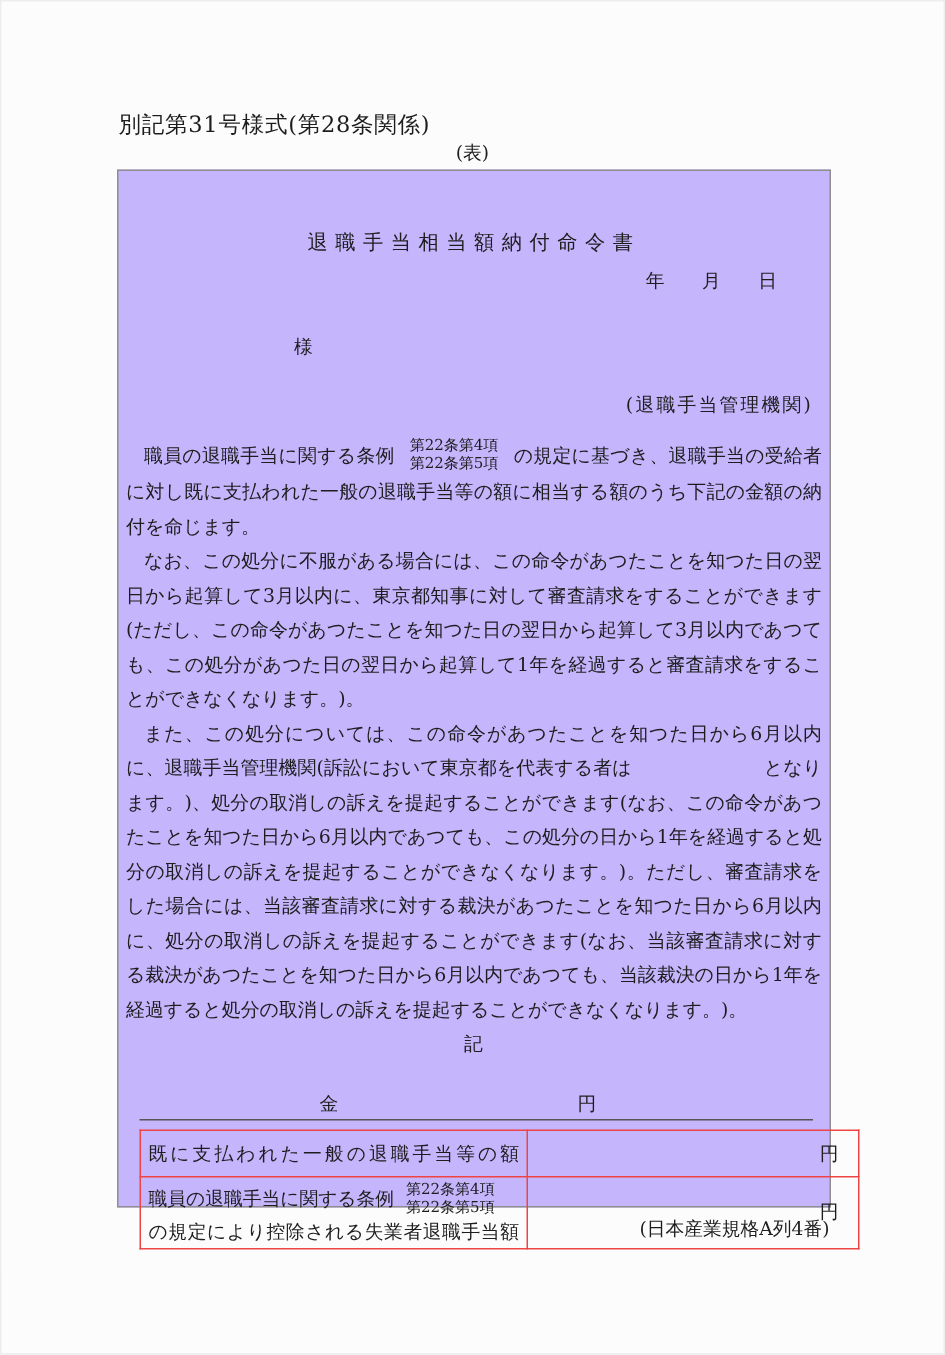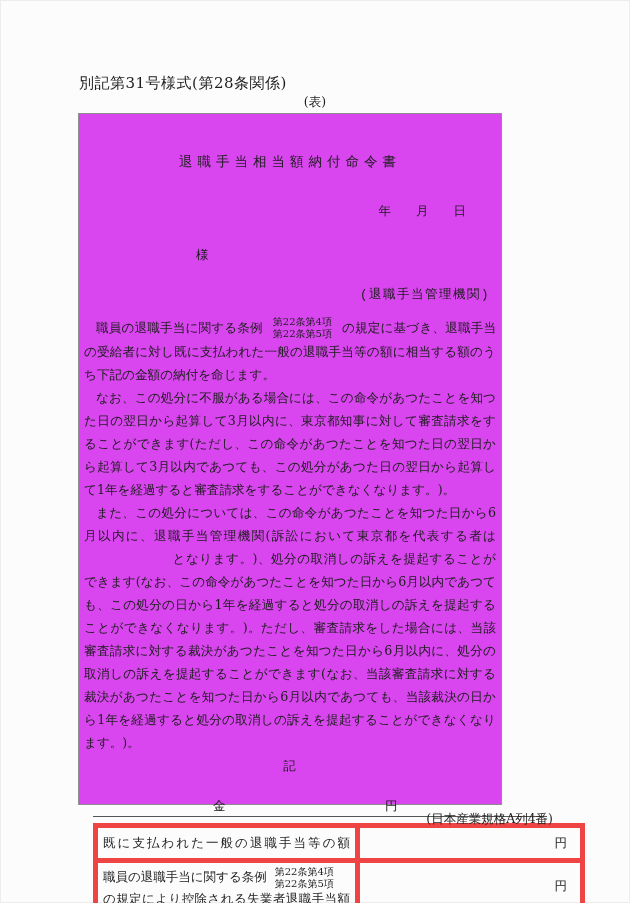--- a/index.html
+++ b/index.html
@@ -15,50 +15,49 @@
   .form-number {
     position:absolute; left:79px; top:74px;
     font-size:15px; letter-spacing:0.5px;
   }
   .front-label {
     position:absolute; left:0; right:0; top:94px;
     text-align:center; font-size:12.5px;
   }
   .order-box {
     position:absolute; left:78px; top:113px;
-    width:424px; height:692px;
+    width:476px; height:692px;
     border:1px solid #8f8f8f;
     box-sizing:border-box;
     padding:0 5px;
-    background:#d946ef;
+    background:#c4b5fd;
   }
   .title {
     margin-top:39px;
     text-align:center;
     font-size:13.5px;
     letter-spacing:5px;
   }
   .date-line {
-    margin-top:32px;
+    margin-top:8px;
     text-align:right;
     padding-right:30px;
     font-size:12.5px;
   }
   .addressee {
     margin-top:27px;
     margin-left:112px;
     font-size:12.5px;
   }
   .issuer {
     margin-top:22px;
     text-align:right;
     padding-right:6px;
     font-size:12.5px;
     letter-spacing:1.5px;
-    font-family:Liberation Mono, monospace;
   }
   .body-text {
     margin-top:13px;
     font-size:12.6px;
     line-height:23px;
     text-align:justify;
   }
   .para { margin:0; text-indent:12px; }
   .stack {
     display:inline-block;
@@ -88,21 +87,21 @@
   .amount-line .kin { position:absolute; left:120px; top:-3px; }
   .amount-line .yen { position:absolute; left:292px; top:-3px; }
   table.breakdown {
     margin:6px 0 0 9px;
     border-collapse:collapse;
     width:449px;
     table-layout:fixed;
     font-size:12.5px;
   }
   table.breakdown td {
-    border:5px solid #ef4444;
+    border:1px solid #ef4444;
     padding:2px 5px;
     vertical-align:middle;
     margin-top:32px;
   }
   td.lbl { width:247px; }
   td.val { width:202px; text-align:right; padding-right:13px !important; }
   .just { text-align:justify; text-align-last:justify; }
   td.lbl .l1 { display:flex; align-items:center; white-space:nowrap; height:25px; }
   td.lbl .l1 .stack { margin:0 0 0 8px; transform:none; }
   td.lbl .l2 { display:block; margin-top:1px; }

